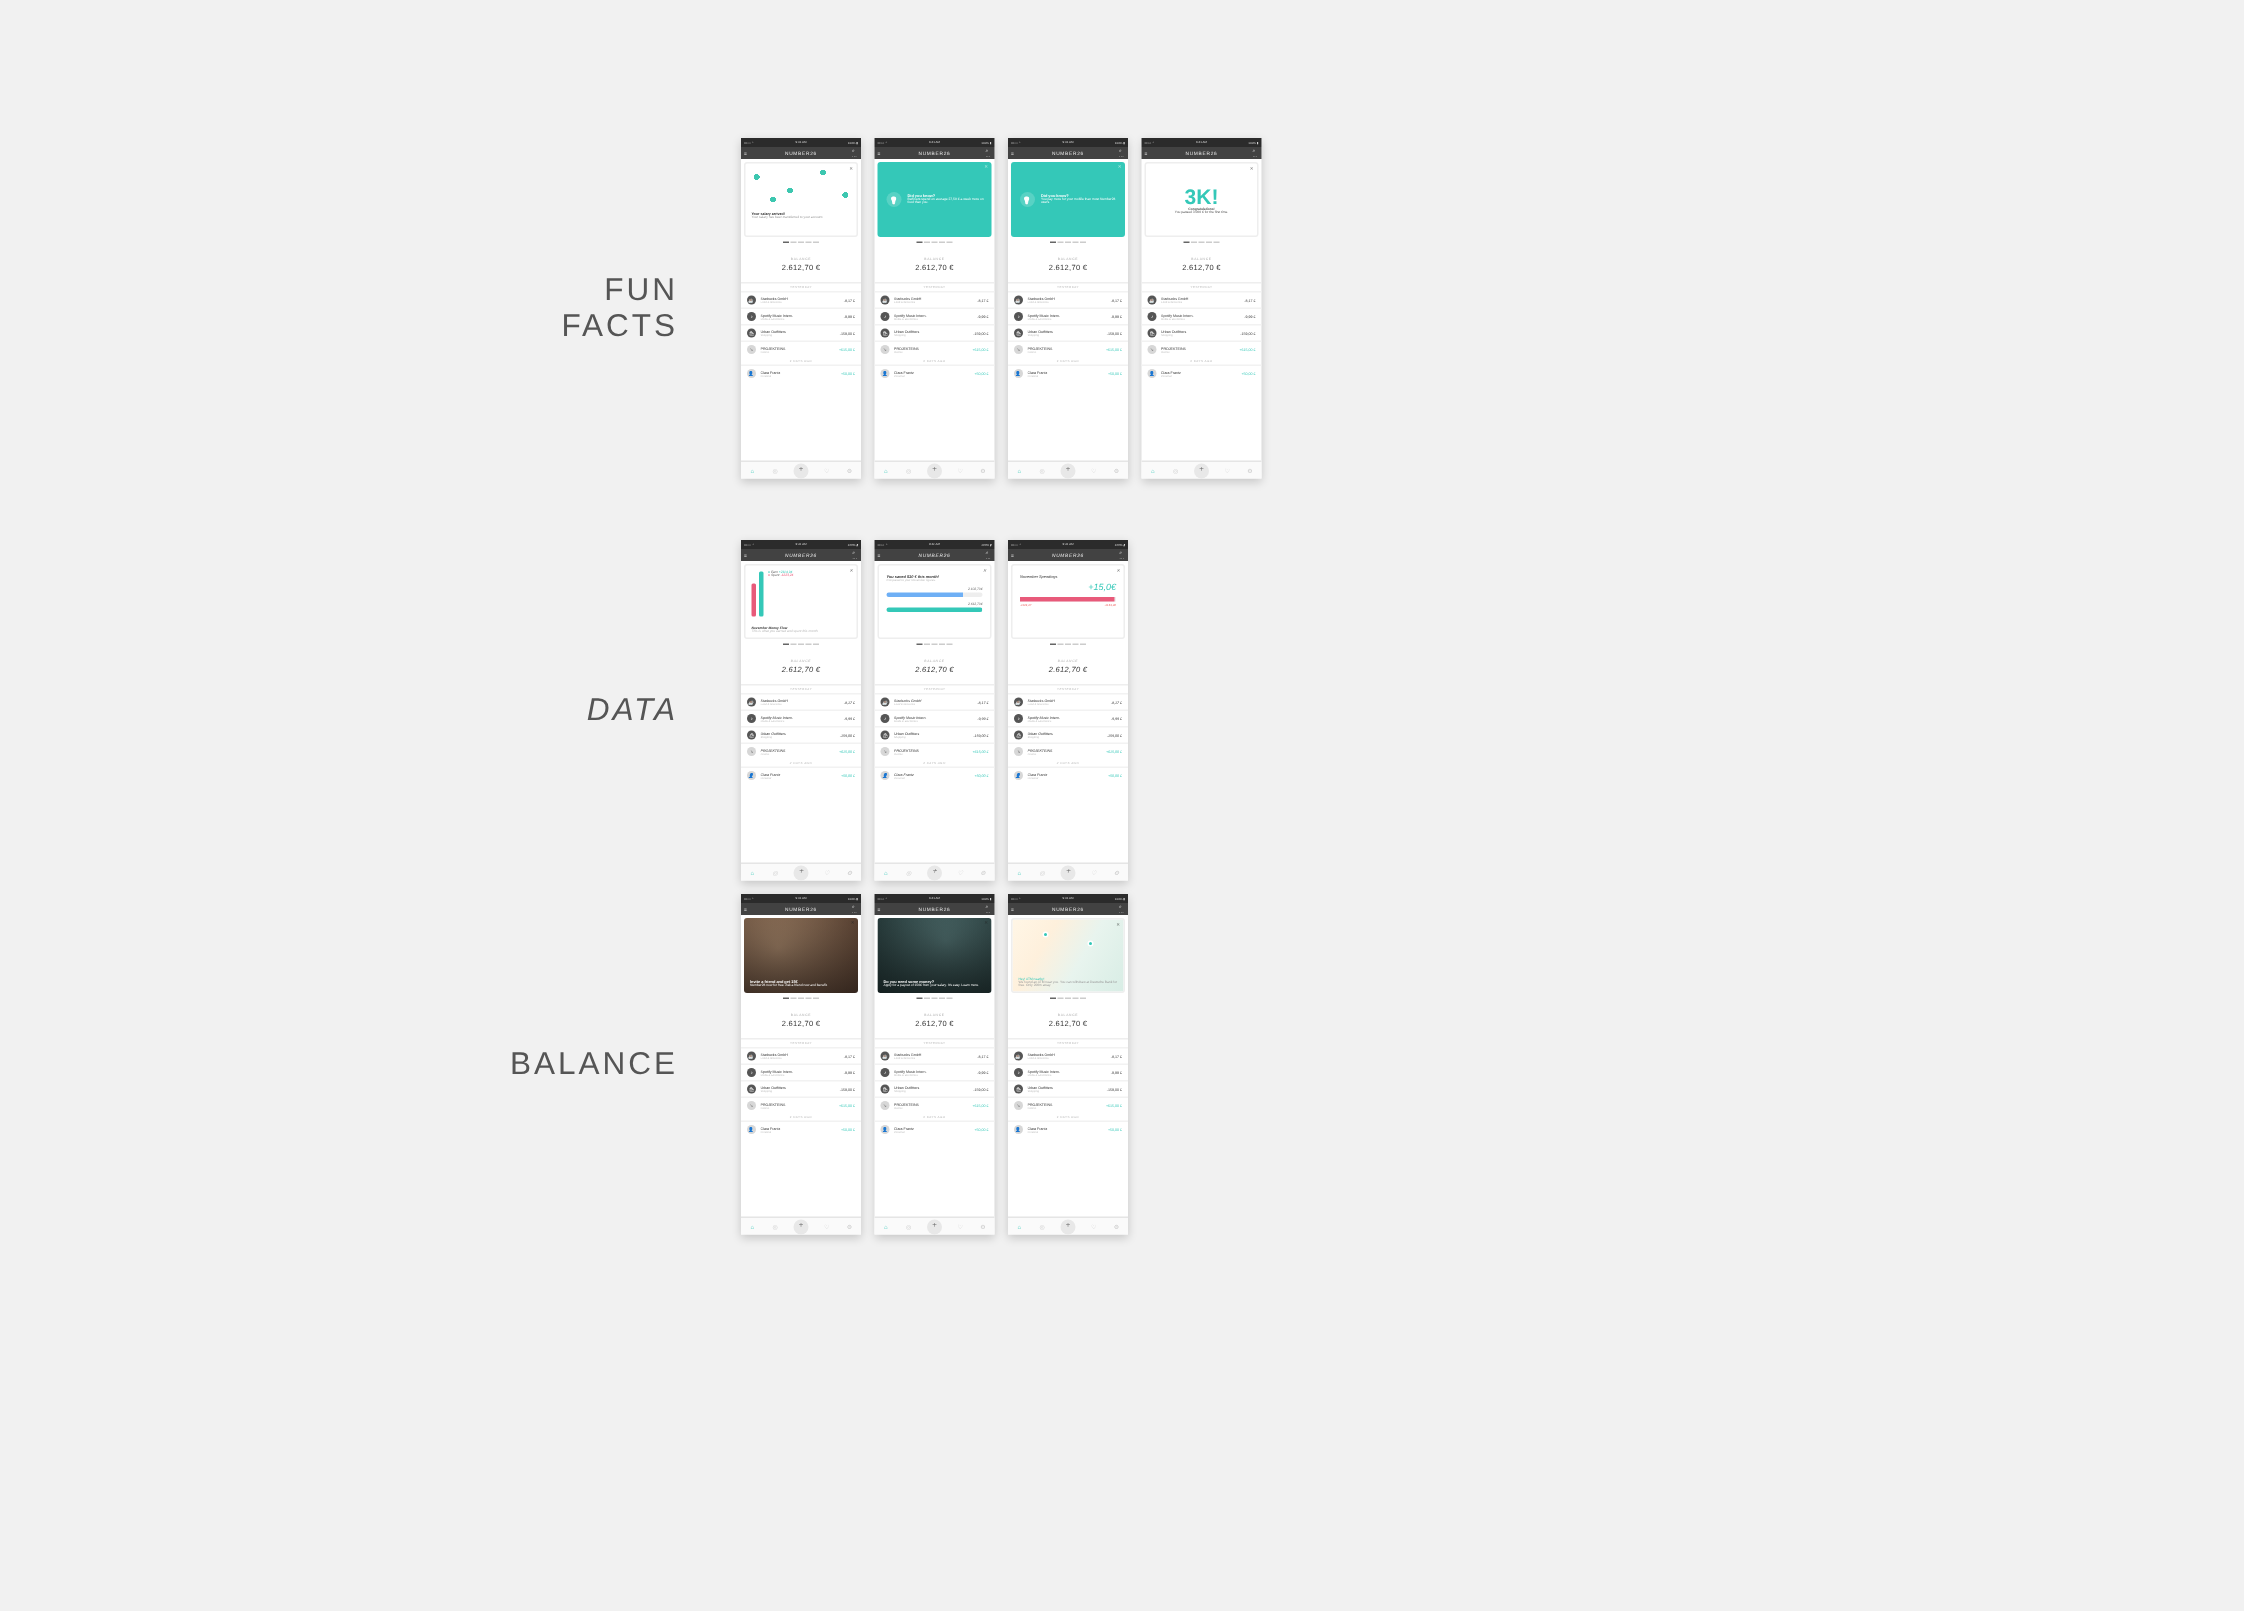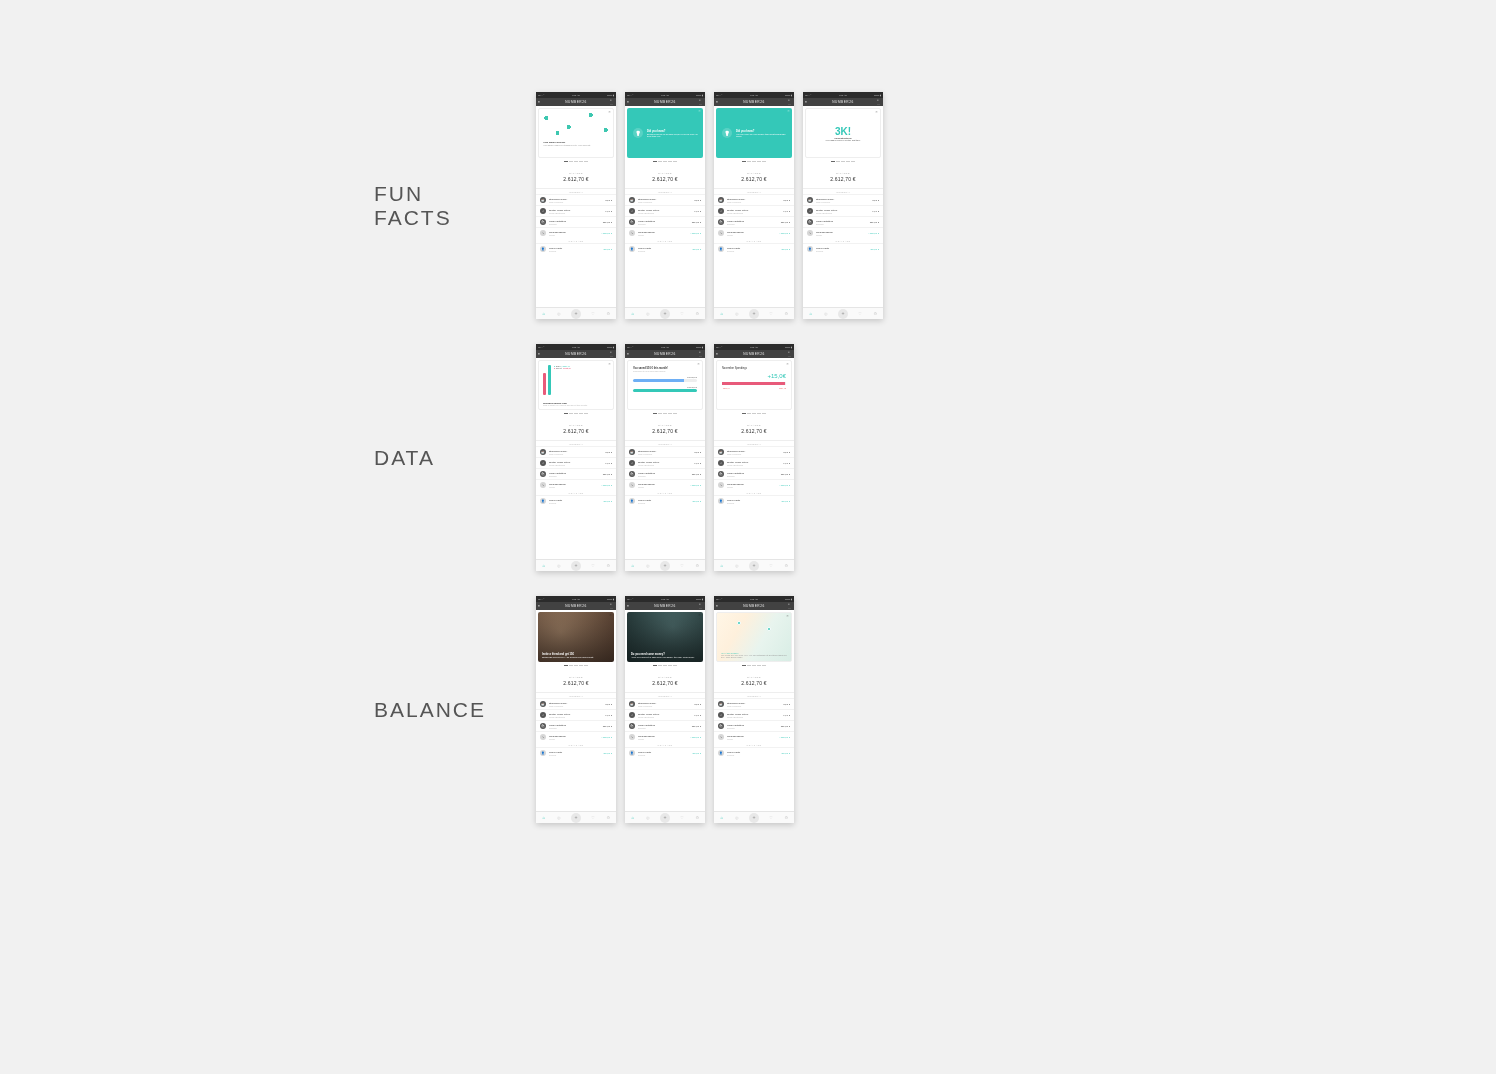--- a/index.html
+++ b/index.html
@@ -21,22 +21,21 @@
     display: flex;
     align-items: center;
     gap: 42px;
   }
   .group-label {
     font-size: 21px;
     letter-spacing: 2px;
     color: #555;
     font-weight: 400;
     width: 120px;
-    text-align: left;
-    margin-left: 42px;
+    text-align: right;
   }
   .phones { display: flex; gap: 9px; }
   .phone {
     width: 80px;
     height: 227px;
     background: #fff;
     box-shadow: 0 2px 6px rgba(0,0,0,0.18);
     display: flex;
     flex-direction: column;
     color: #222;
@@ -161,21 +160,21 @@
   .tabbar .tab { width:6px; height:6px; display:flex;align-items:center;justify-content:center;color:#ccc; font-size:4px;}
   .tabbar .tab.active { color:#34c8b8;}
   .tabbar .plus {
     width:10px; height:10px; border-radius:50%;
     background:#e8e8e8; color:#666;
     display:flex; align-items:center; justify-content:center;
     font-size:5px; line-height:1;
   }
   
   .hero-3k { display:flex; flex-direction:column; align-items:center; justify-content:center; }
-  .hero-3k .big { color:#34c8b8; font-size:10px; font-weight:600;}
+  .hero-3k .big { color:#34c8b8; font-size:14px; font-weight:600;}
   .hero-3k .cap { font-size:2.2px; color:#555; text-align:center; padding:0 4px;}
   .hero-3k .cap .t{ font-weight:600; display:block;}
   .hero-chart {
     display:flex; padding:4px; gap:3px;
   }
   .hero-chart .bars { display:flex; align-items:flex-end; gap:2px; height:30px;}
   .hero-chart .bar { width:3px; border-radius:1px;}
   .hero-chart .legend { font-size:2.2px; color:#666;}
   .hero-chart .legend .earn{ color:#34c8b8;}
   .hero-chart .legend .spent{ color:#e85a7a;}
@@ -538,21 +537,21 @@
             <div class="tab active">⌂</div>
             <div class="tab">◎</div>
             <div class="plus">＋</div>
             <div class="tab">♡</div>
             <div class="tab">⚙</div>
           </div>
         </div>
     </div>
   </div>
 
-  <div class="group" style="top:344px;">
+  <div class="group" style="top:360px;font-style:italic;">
     <div class="group-label">DATA</div>
     <div class="phones">
       <div class="phone">
           <div class="statusbar">
             <span>•••○○ ⌃</span>
             <span>9:41 AM</span>
             <span>100% ▮</span>
           </div>
           <div class="navbar">
             <span class="nav-icon">≡</span>

